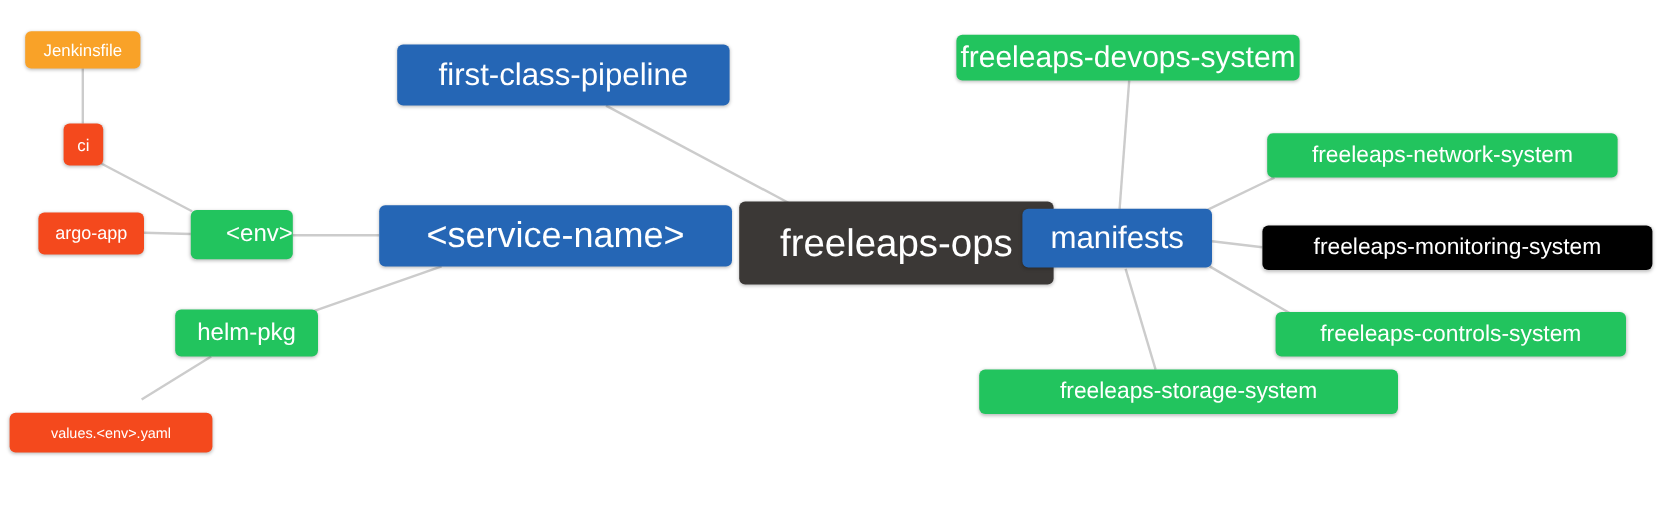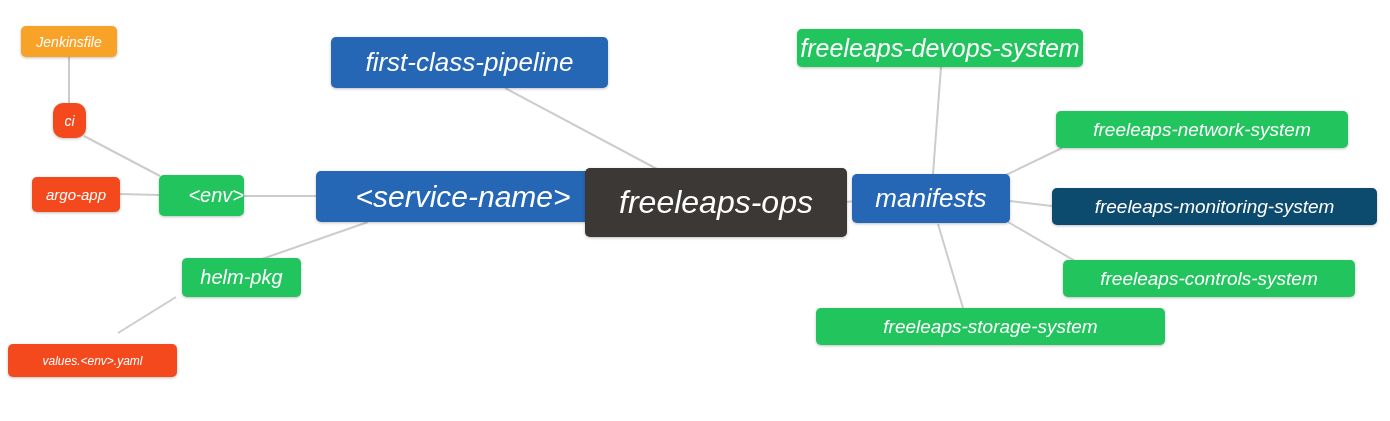--- a/index.html
+++ b/index.html
@@ -3,21 +3,20 @@
 <meta charset="utf-8">
 <style>
   html, body { margin: 0; padding: 0; background: #ffffff; }
   .stage {
     position: relative;
     width: 1390px;
     height: 421px;
     background: #ffffff;
     font-family: "Liberation Sans", sans-serif;
     overflow: hidden;
-    font-style: italic;
   }
   svg.edges { position: absolute; left: 0; top: 0; z-index: 1; }
   svg.edges line { stroke: #cccccc; stroke-width: 2; }
 
   .node {
     position: absolute;
     z-index: 2;
     display: flex;
     align-items: center;
     justify-content: center;
@@ -31,21 +30,21 @@
 
   
   .n-jenkinsfile { left: 21px;  top: 26px;  width: 96px;  height: 31px; font-size: 14px; }
   .n-ci          { left: 53px;  top: 103px; width: 33px;  height: 35px; font-size: 14px; }
   .n-argo        { left: 32px;  top: 177px; width: 88px;  height: 35px; font-size: 15px; }
   .n-env         { left: 159px; top: 175px; width: 85px;  height: 41px; font-size: 20px; }
   .n-helm        { left: 146px; top: 258px; width: 119px; height: 39px; font-size: 20px; }
   .n-values      { left: 8px;   top: 344px; width: 169px; height: 33px; font-size: 12px; }
   .n-fcp         { left: 331px; top: 37px;  width: 277px; height: 51px; font-size: 26px; }
   .n-service     { left: 316px; top: 171px; width: 294px; height: 51px; font-size: 30px; }
-  .n-root        { left: 585px; top: 168px; width: 262px; height: 69px; font-size: 32px; }
+  .n-root        { left: 616px; top: 168px; width: 262px; height: 69px; font-size: 32px; }
   .n-manifests   { left: 852px; top: 174px; width: 158px; height: 49px; font-size: 26px; }
   .n-devops      { left: 797px; top: 29px;  width: 286px; height: 38px; font-size: 25px; }
   .n-network     { left: 1056px; top: 111px; width: 292px; height: 37px; font-size: 19px; }
   .n-monitoring  { left: 1052px; top: 188px; width: 325px; height: 37px; font-size: 19px; }
   .n-controls    { left: 1063px; top: 260px; width: 292px; height: 37px; font-size: 19px; }
   .n-storage     { left: 816px; top: 308px; width: 349px; height: 37px; font-size: 19px; }
 </style>
 </head>
 <body>
 
@@ -65,33 +64,33 @@
     <line x1="1004" y1="176" x2="1062" y2="148" stroke="#CCCCCC"></line>
     <line x1="1010" y1="201" x2="1052" y2="206" stroke="#CCCCCC"></line>
     <line x1="1008" y1="222" x2="1075" y2="261" stroke="#CCCCCC"></line>
     <line x1="938" y1="224" x2="963" y2="308" stroke="#CCCCCC"></line>
   </svg>
 
   <div class="node n-jenkinsfile" style="background: rgb(249, 162, 40);">
     <span>Jenkinsfile</span>
   </div>
 
-  <div class="node n-ci" style="background: rgb(244, 73, 29); border-radius: 10px;">
+  <div class="node n-ci" style="background: rgb(244, 73, 29);">
     <span>ci</span>
   </div>
 
   <div class="node n-argo" style="background: rgb(244, 73, 29);">
     <span>argo-app</span>
   </div>
 
   <div class="node n-env" style="background: rgb(34, 196, 94); justify-content: flex-end;">
     <span>&lt;env&gt;</span>
   </div>
 
-  <div class="node n-helm" style="background: rgb(34, 196, 94); margin-left: 36px;">
+  <div class="node n-helm" style="background: rgb(34, 196, 94);">
     <span>helm-pkg</span>
   </div>
 
   <div class="node n-values" style="background: rgb(244, 73, 29);">
     <span>values.&lt;env&gt;.yaml</span>
   </div>
 
   <div class="node n-fcp" style="background: rgb(37, 102, 181);">
     <span>first-class-pipeline</span>
   </div>
@@ -109,21 +108,21 @@
   </div>
 
   <div class="node n-devops" style="background: rgb(34, 196, 94);">
     <span>freeleaps-devops-system</span>
   </div>
 
   <div class="node n-network" style="background: rgb(34, 196, 94);">
     <span>freeleaps-network-system</span>
   </div>
 
-  <div class="node n-monitoring" style="background: #0c4a6e; justify-content: center;">
+  <div class="node n-monitoring" style="background: #000000; justify-content: center;">
     <span>freeleaps-monitoring-system</span>
   </div>
 
   <div class="node n-controls" style="background: rgb(34, 196, 94);">
     <span>freeleaps-controls-system</span>
   </div>
 
   <div class="node n-storage" style="background: rgb(34, 196, 94);">
     <span>freeleaps-storage-system</span>
   </div>

